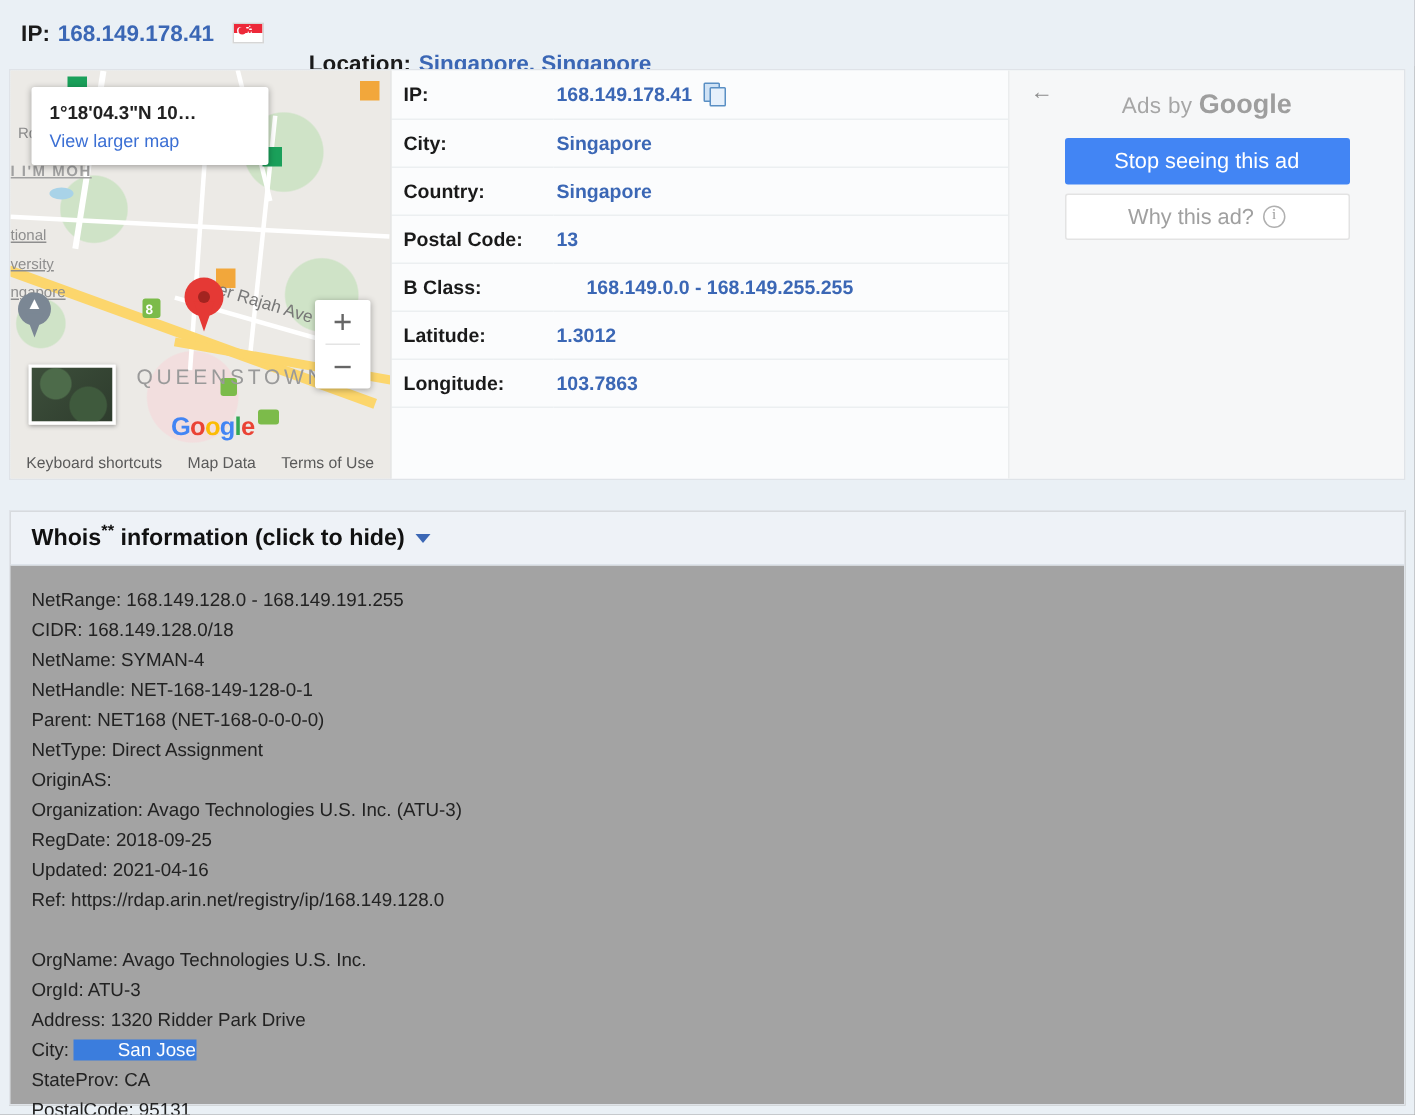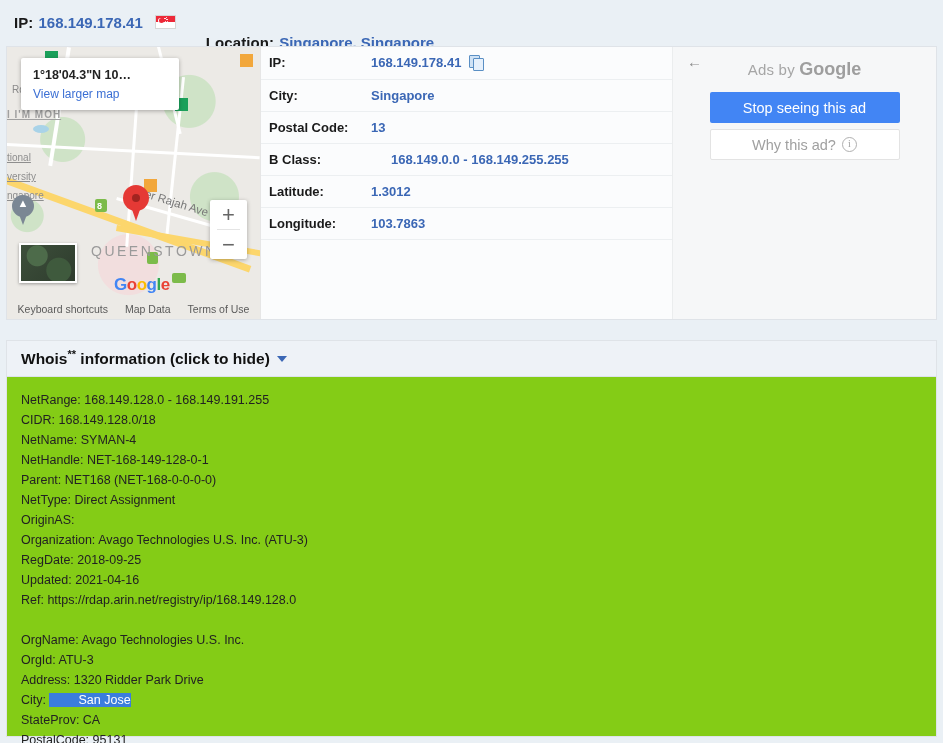--- a/index.html
+++ b/index.html
@@ -356,21 +356,21 @@
     font-family: "Liberation Serif", serif;
   }
 
   
   .whois-card {
     position: absolute;
     left: 6px;
     top: 340px;
     width: 931px;
     height: 397px;
-    background: #84cc16;
+    background: #a3a3a3;
     border: 1px solid #dfe3e8;
     box-sizing: border-box;
   }
   .whois-head {
     height: 36px;
     background: #eef2f7;
     display: flex;
     align-items: center;
     padding-left: 14px;
     border-bottom: 1px solid #dde3ea;
@@ -496,20 +496,24 @@
       <tbody id="info-rows">
           <tr>
             <td class="k">IP:</td>
             <td class="v"><span>168.149.178.41</span><span class="copy-icon"><i class="back"></i><i class="front"></i></span></td>
           </tr>
           <tr>
             <td class="k">City:</td>
             <td class="v"><span>Singapore</span></td>
           </tr>
           <tr>
+            <td class="k">Country:</td>
+            <td class="v"><span>Singapore</span></td>
+          </tr>
+          <tr>
             <td class="k">Postal Code:</td>
             <td class="v nb"><span>13</span></td>
           </tr>
           <tr>
             <td class="k">B Class:</td>
             <td class="v nb"><span class="center">168.149.0.0 - 168.149.255.255</span></td>
           </tr>
           <tr>
             <td class="k">Latitude:</td>
             <td class="v nb"><span>1.3012</span></td>

